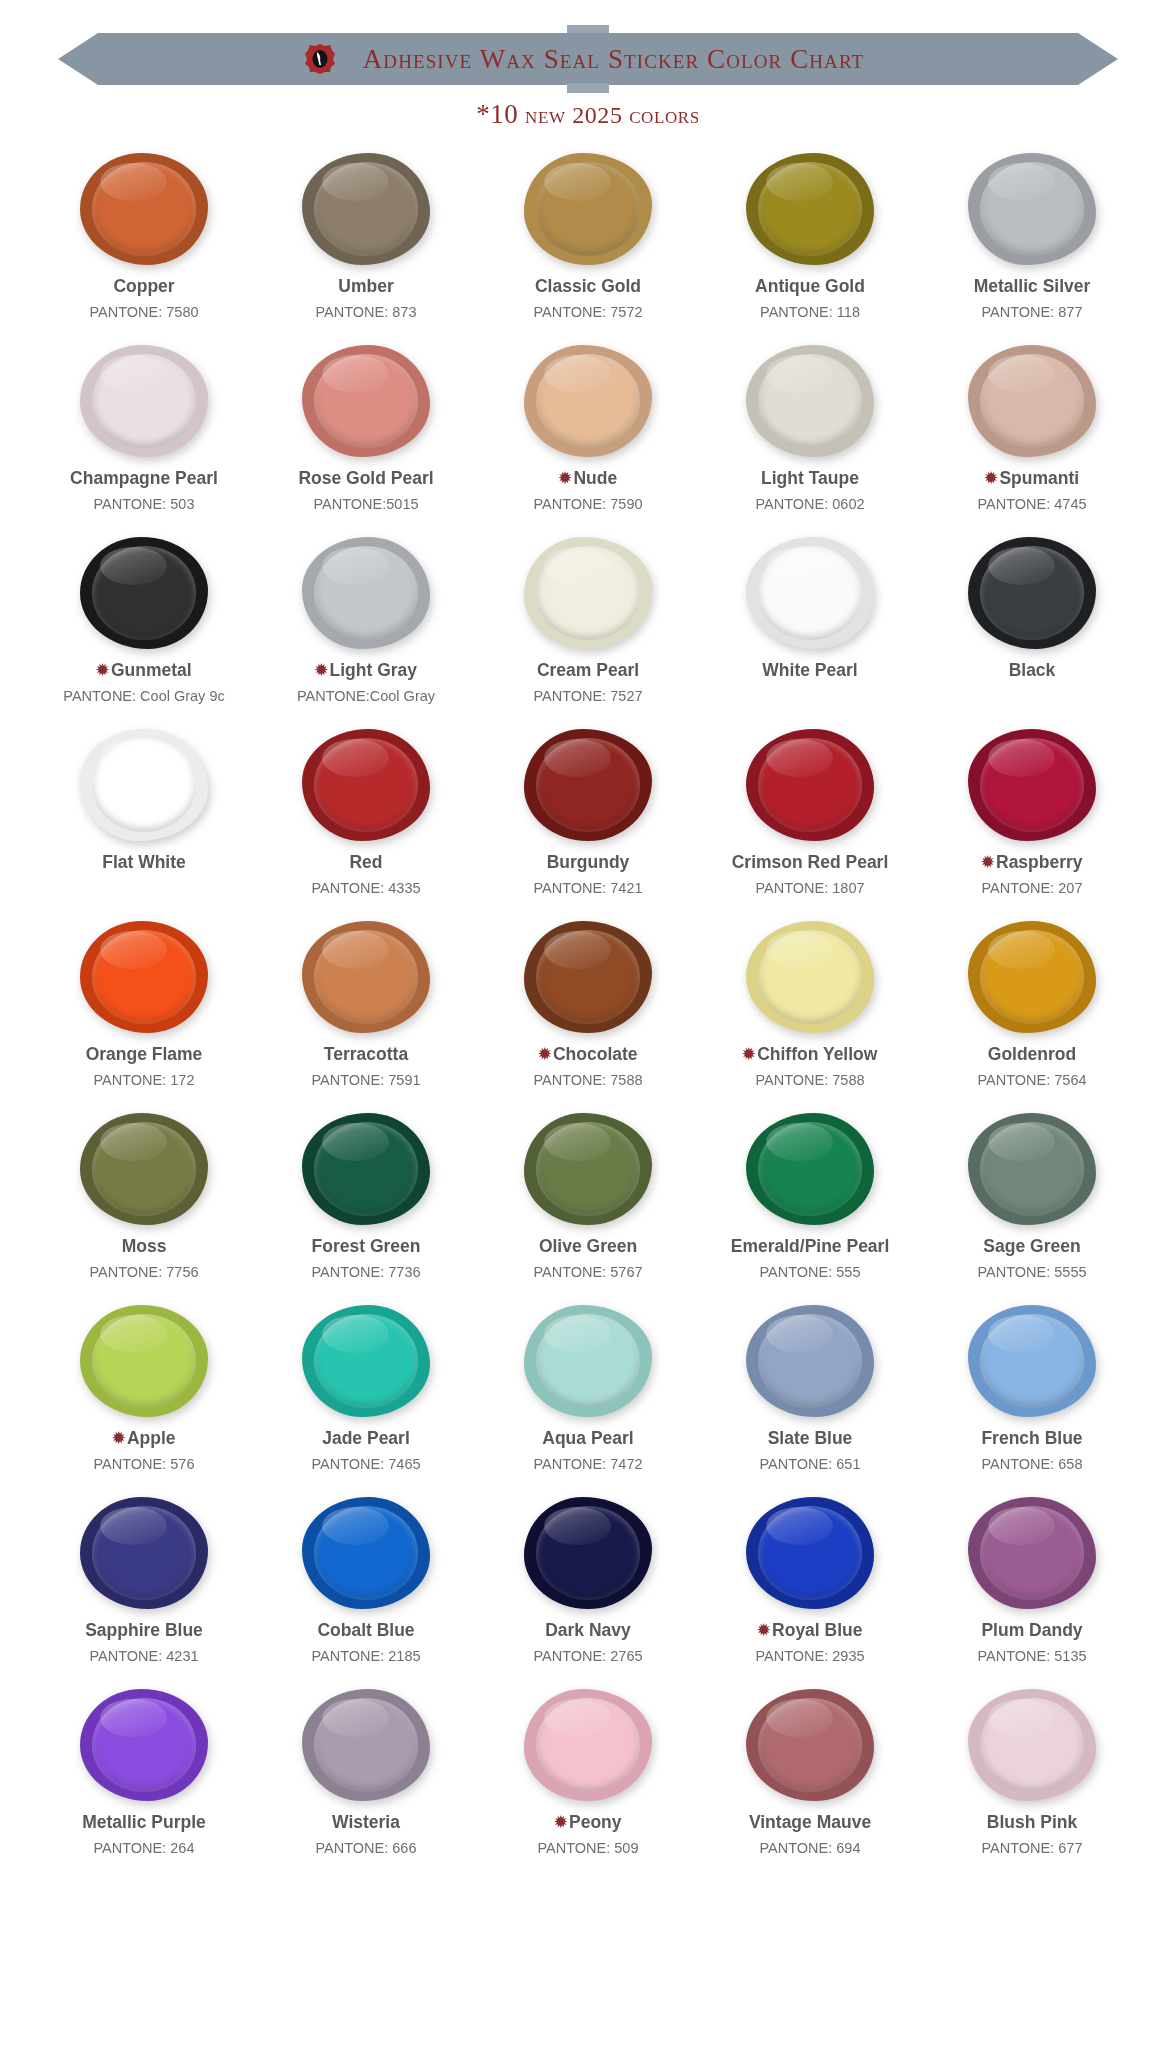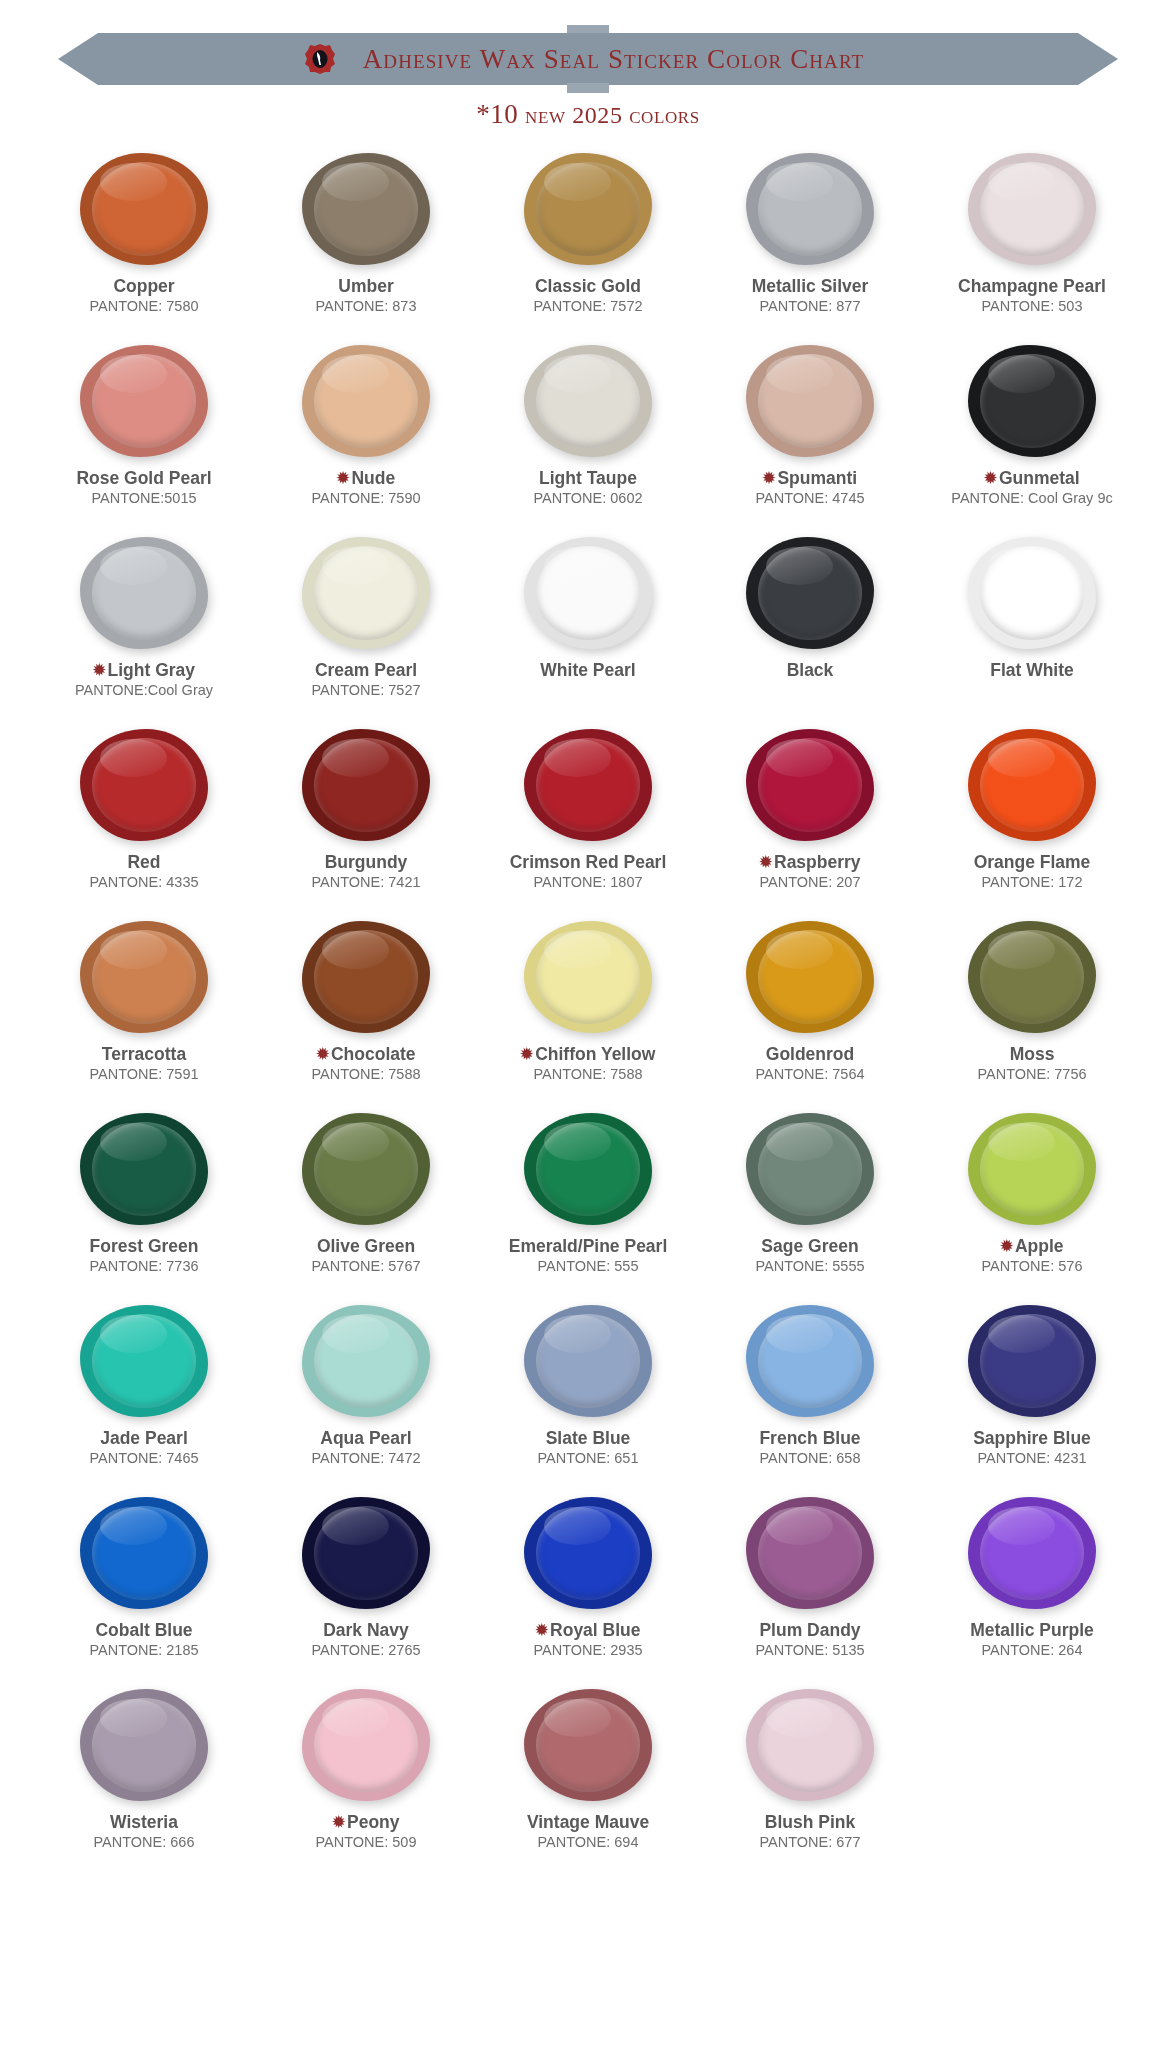--- a/index.html
+++ b/index.html
@@ -147,21 +147,21 @@
     color: #8e2b2b;
     font-size: 15px;
     margin-right: 2px;
     position: relative;
     top: -1px;
   }
   .pantone {
     font-size: 14.5px;
     color: #6e6e6e;
     text-align: center;
-    margin-top: 2px;
+    margin-top: 8px;
     white-space: nowrap;
   }
   .pantone:empty { height: 14px; }
 </style>
 </head>
 <body>
 
 <div class="banner-wrap">
   <div class="banner-tab top"></div>
   <div class="banner">
@@ -214,20 +214,31 @@
           <div class="inner"></div>
           <div class="gloss"></div>
         </div>
       </div>
       <div class="name">Classic Gold</div>
       <div class="pantone">PANTONE: 7572</div>
     </div>
     <div class="cell">
       <div class="swatch-holder">
         <div class="swatch">
+          <div class="blob" style="background: rgb(123, 109, 23); border-radius: 53% 47% 46% 54% / 49% 52% 48% 51%;"></div>
+          <div class="inner" style="background: rgb(154, 138, 31);"></div>
+          <div class="gloss"></div>
+        </div>
+      </div>
+      <div class="name">Antique Gold</div>
+      <div class="pantone">PANTONE: 118</div>
+    </div>
+    <div class="cell">
+      <div class="swatch-holder">
+        <div class="swatch">
           <div class="blob" style="background: rgb(154, 158, 164); border-radius: 50% 50% 54% 46% / 46% 54%;"></div>
           <div class="inner" style="background: rgb(185, 188, 193);"></div>
           <div class="gloss"></div>
         </div>
       </div>
       <div class="name">Metallic Silver</div>
       <div class="pantone">PANTONE: 877</div>
     </div>
     <div class="cell">
       <div class="swatch-holder">

